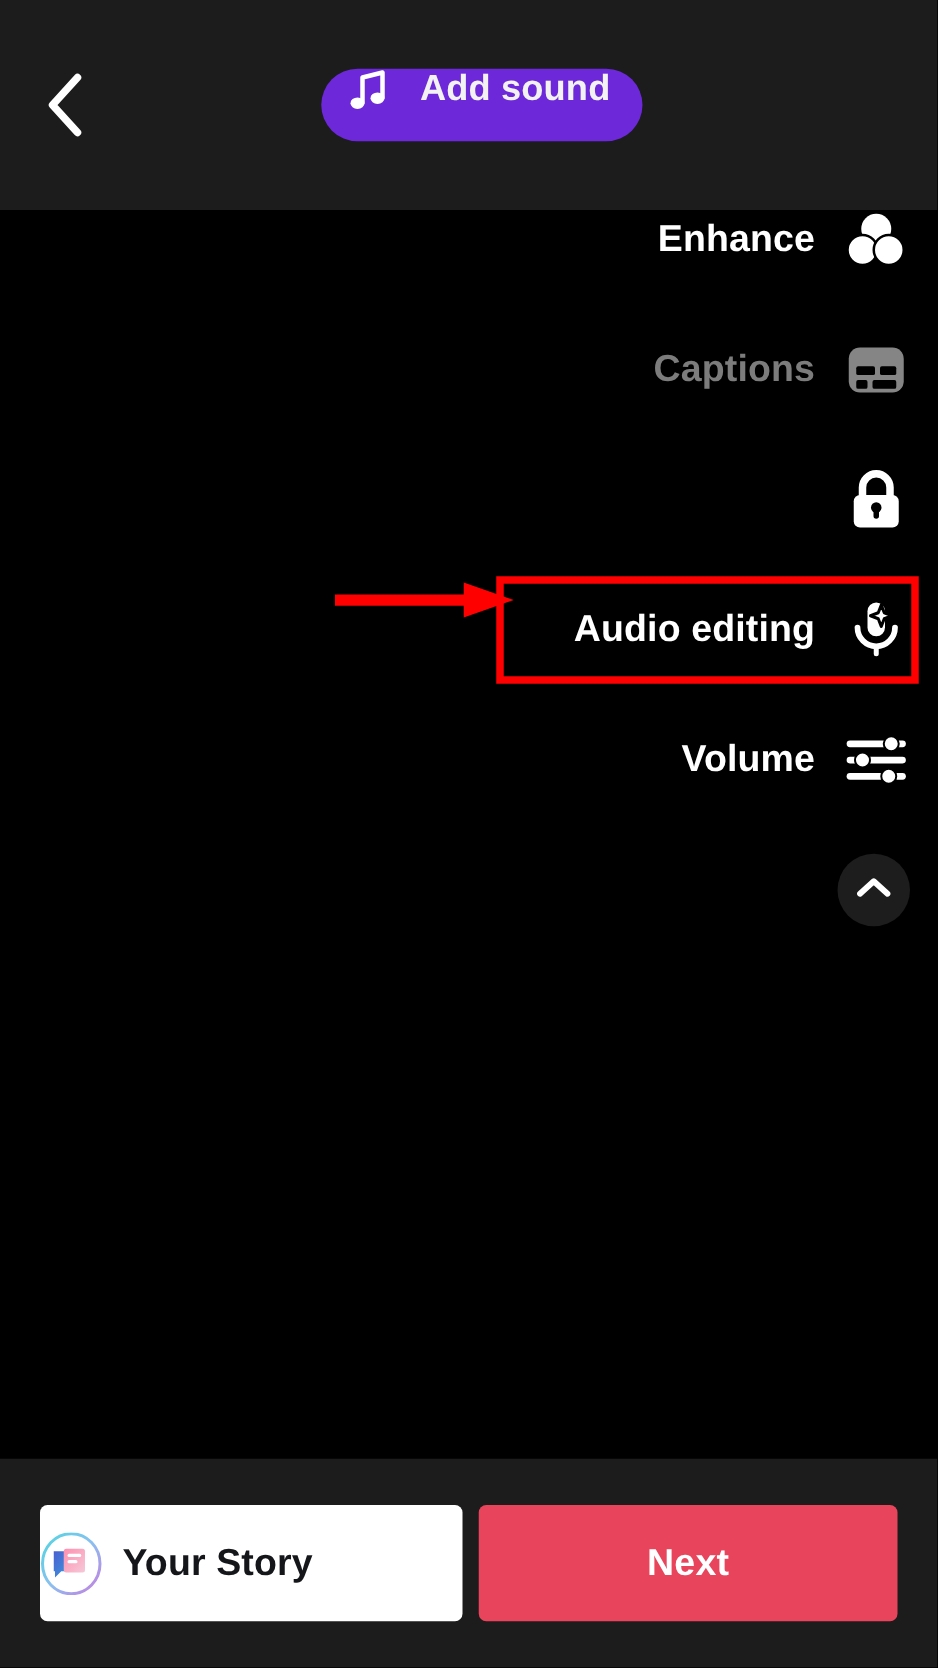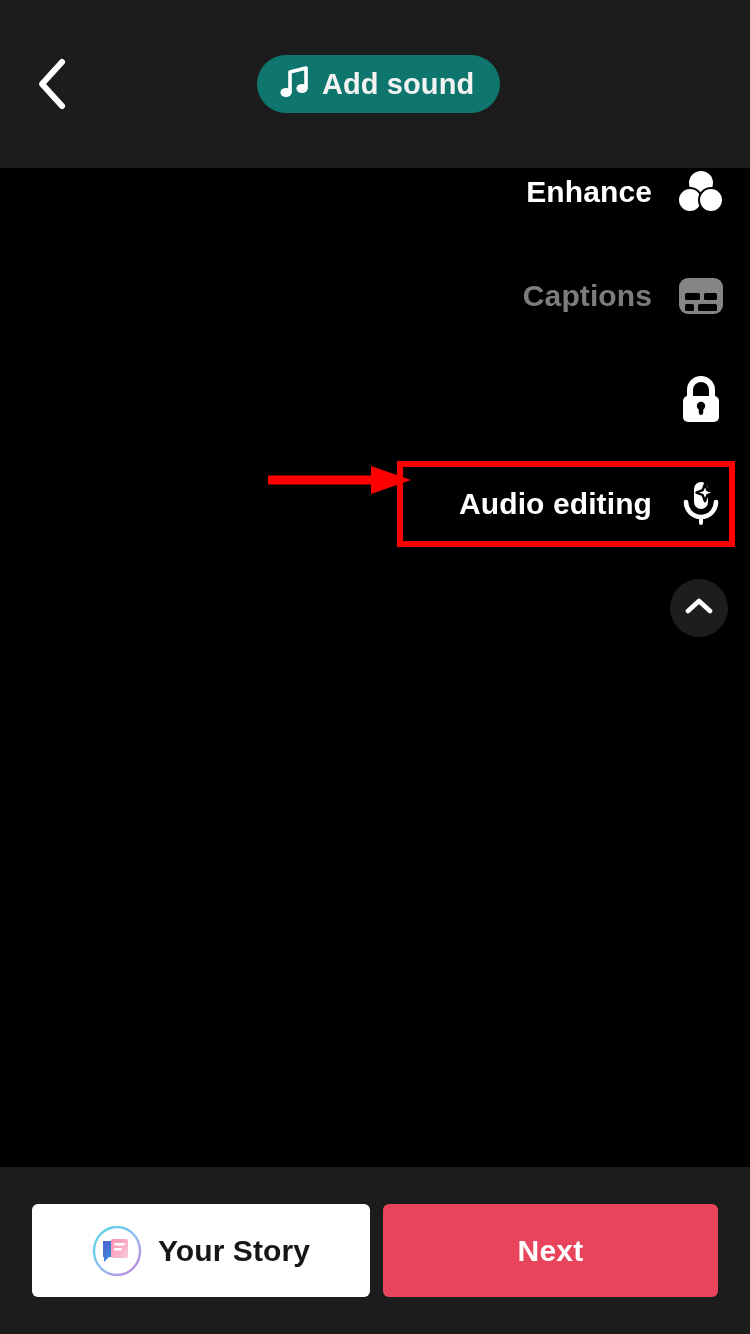--- a/index.html
+++ b/index.html
@@ -39,24 +39,23 @@
   }
   .back-btn svg { display: block; }
 
   .add-sound {
     position: absolute;
     left: 257px;
     top: 55px;
     height: 58px;
     padding: 0 26px 0 22px;
     border-radius: 29px;
-    background: #0f766e;
-    display: flex;
-    align-items: center;
-    gap: 13px;
+    background: #6d28d9;
+    display: flex;
+    gap: 27px;
   }
   .add-sound .label {
     color: #f2f2f2;
     font-size: 29px;
     font-weight: 700;
     letter-spacing: .1px;
     white-space: nowrap;
   }
   .note-icon { display: block; }
 
@@ -156,21 +155,20 @@
     padding: 0 32px;
   }
 
   .story-btn {
     width: 338px;
     height: 93px;
     background: #ffffff;
     border-radius: 6px;
     display: flex;
     align-items: center;
-    justify-content: center;
     gap: 16px;
   }
   .story-btn .story-label {
     color: #15161a;
     font-size: 30px;
     font-weight: 700;
     letter-spacing: .1px;
   }
   .avatar {
     width: 50px;
@@ -275,20 +273,33 @@
         <rect x="19" y="4" width="14" height="27" rx="7" fill="#ffffff"></rect>
         <path d="M11 24 a15 15 0 0 0 30 0" fill="none" stroke="#ffffff" stroke-width="4.6" stroke-linecap="round"></path>
         <rect x="24" y="38" width="4" height="9" rx="2" fill="#ffffff"></rect>
         <path d="M30 6 L32.4 12.2 L38.6 14.6 L32.4 17 L30 23.2 L27.6 17 L21.4 14.6 L27.6 12.2 Z" fill="#ffffff" stroke="#000000" stroke-width="2.4" stroke-linejoin="round"></path>
       </svg>
     </span>
   </div>
 
 
 
+  <div class="tool-row">
+    <span class="tool-label">Volume</span>
+    <span class="icon-box">
+      <svg width="52" height="52" viewBox="0 0 52 52">
+        <line x1="5" y1="13" x2="47" y2="13" stroke="#ffffff" stroke-width="5.4" stroke-linecap="round"></line>
+        <line x1="5" y1="26" x2="47" y2="26" stroke="#ffffff" stroke-width="5.4" stroke-linecap="round"></line>
+        <line x1="5" y1="39" x2="47" y2="39" stroke="#ffffff" stroke-width="5.4" stroke-linecap="round"></line>
+        <circle cx="38" cy="13" r="6" fill="#ffffff" stroke="#000000" stroke-width="1.6"></circle>
+        <circle cx="15" cy="26" r="6" fill="#ffffff" stroke="#000000" stroke-width="1.6"></circle>
+        <circle cx="36" cy="39" r="6" fill="#ffffff" stroke="#000000" stroke-width="1.6"></circle>
+      </svg>
+    </span>
+  </div>
 
   <div class="collapse-row">
     <div class="collapse-btn">
       <span>
         <svg width="28" height="18" viewBox="0 0 28 18">
           <polyline points="3,14 14,4 25,14" fill="none" stroke="#ffffff" stroke-width="4.6" stroke-linecap="round" stroke-linejoin="round"></polyline>
         </svg>
       </span>
     </div>
   </div>

